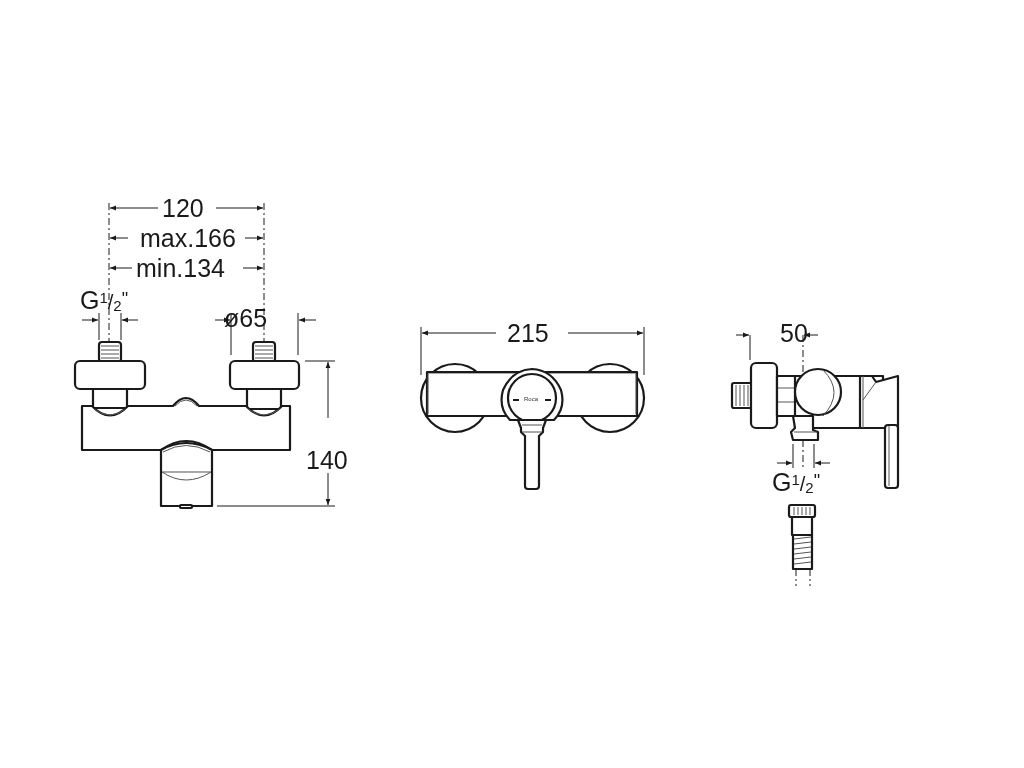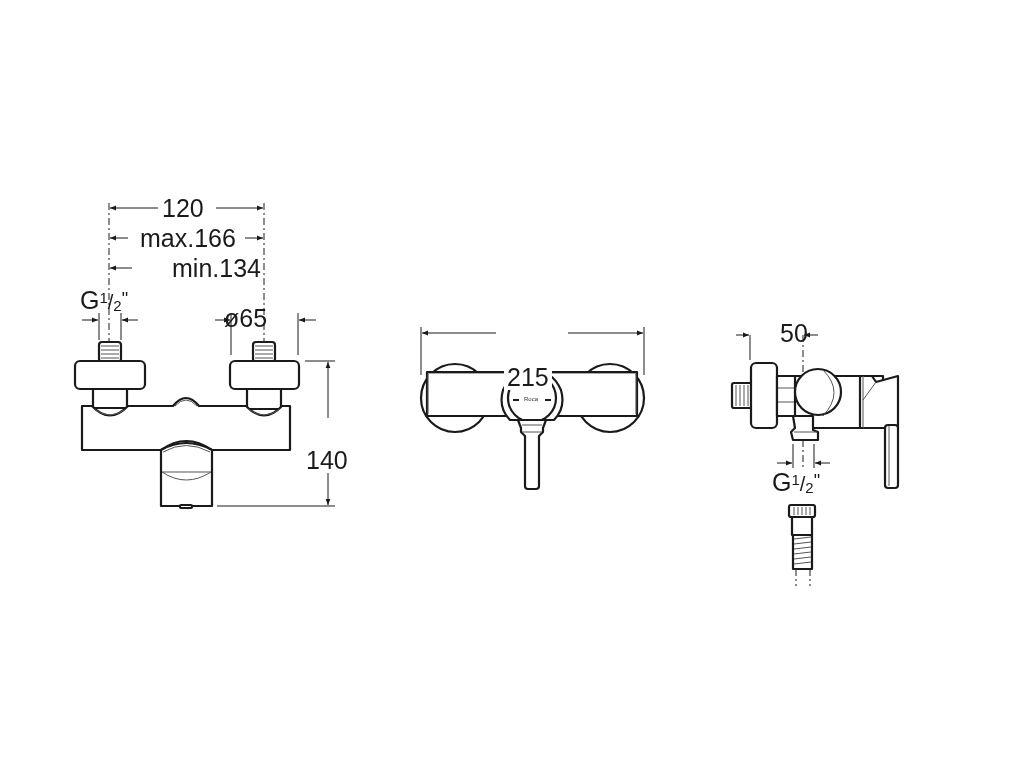--- a/index.html
+++ b/index.html
@@ -174,29 +174,29 @@
       <line x1="794" y1="559" x2="811" y2="557"></line>
         <line x1="794" y1="564" x2="811" y2="562"></line>
     </g>
     <line class="dash" x1="796" y1="569" x2="796" y2="586"></line>
     <line class="dash" x1="810" y1="569" x2="810" y2="586"></line>
   </g>
 </svg>
 
 <div class="label big" style="left:160px; top:196px; padding:0 2px;">120</div>
 <div class="label big" style="left:130px; top:226px; padding:0 2px;margin-left:8px;">max.166</div>
-<div class="label big" style="left:134px; top:256px; padding:0 2px;margin-left:36px;">min.134</div>
+<div class="label big" style="left:134px; top:256px; padding:0 2px;">min.134</div>
 
 <div class="label big" style="left:80px; top:288px; background:transparent;">
   <span>G</span><span class="frac" style="font-size:15px; position:relative; top:-6px;">1</span><span style="font-size:20px;">/</span><span class="frac2">2</span><span style="font-size:18px; position:relative; top:-4px;">"</span>
 </div>
 
 <div class="label big" style="left:224px; top:306px; background:transparent;">ø65</div>
 <div class="label big" style="left:306px; top:448px;">140</div>
 
-<div class="label big" style="left:504px; top:321px; padding:0 3px;margin-top:44px;">215</div>
+<div class="label big" style="left:504px; top:321px; padding:0 3px;">215</div>
 <div class="logo-text" style="left:524px; top:396px;">Roca</div>
 
 <div class="label big" style="left:780px; top:321px; background:transparent;">50</div>
 
 <div class="label big" style="left:772px; top:470px; background:transparent;">
   <span>G</span><span class="frac" style="font-size:15px; position:relative; top:-6px;">1</span><span style="font-size:20px;">/</span><span class="frac2">2</span><span style="font-size:18px; position:relative; top:-4px;">"</span>
 </div>
 
 </body></html>

